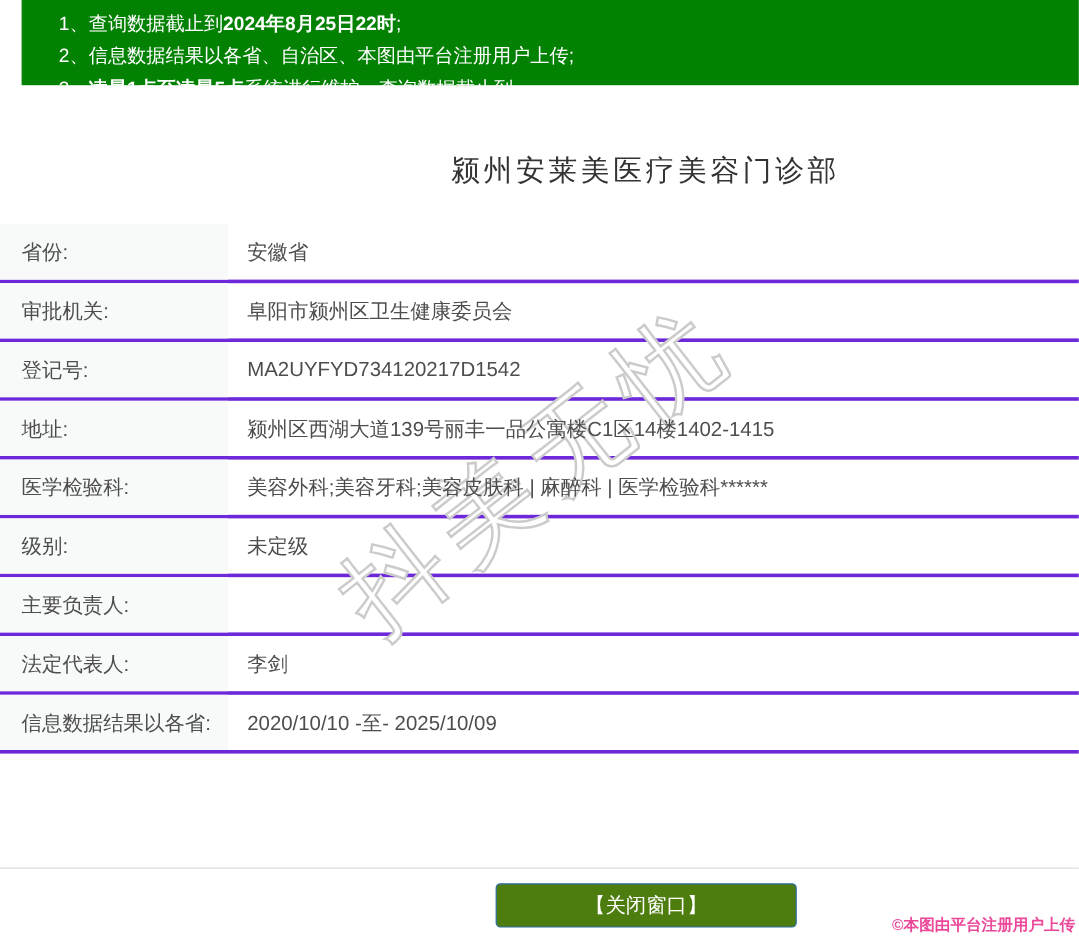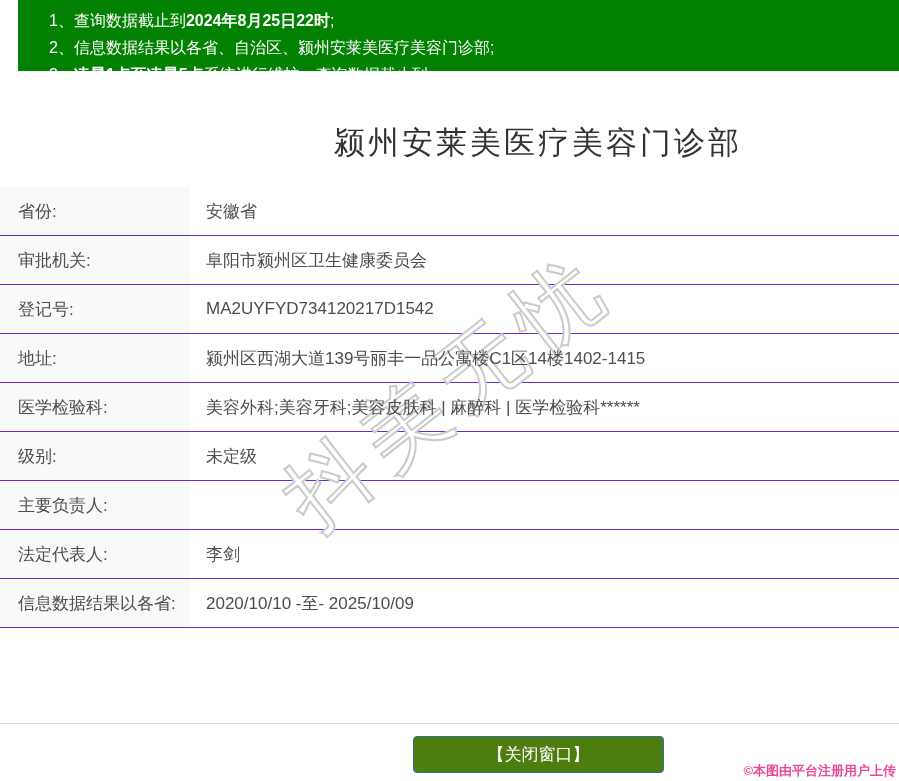--- a/index.html
+++ b/index.html
@@ -21,33 +21,33 @@
     height: 71px;
     margin-left: 18px;
   }
   .notice-line { font-size: 16px; line-height: 27px; white-space: nowrap; }
   .notice-line b { font-weight: 700; }
 
   
   .page-title {
     position: absolute; top: 124px; left: 538px;
     transform: translateX(-50%);
-    font-size: 31px; line-height: 38px;
+    font-size: 24px; line-height: 38px;
     letter-spacing: 3px;
     color: #333333;
     font-weight: 400;
     white-space: nowrap;
   }
 
   
   .info-table { position: absolute; top: 187px; left: 0; width: 899px; }
   .info-row {
     display: flex; height: 49px;
     box-sizing: border-box;
-    border-bottom: 1px solid #6d28d9;
+    border-bottom: 3px solid #6d28d9;
   }
   .row-label {
     width: 190px; flex-shrink: 0;
     background: #f7faf8;
     display: flex; align-items: center;
     padding-left: 18px; box-sizing: border-box;
   }
   .row-value {
     flex: 1;
     display: flex; align-items: center;
@@ -98,21 +98,21 @@
     white-space: nowrap;
   }
 </style>
 </head>
 <body>
 
 <div class="page">
 
   <div class="notice-bar">
     <div class="notice-line"><span>1、</span><span>查询数据截止到</span><b>2024年8月25日22时</b><span>;</span></div>
-    <div class="notice-line"><span>2、</span><span>信息数据结果以各省、自治区、颍州安莱美医疗美容门诊部;</span><b></b><span></span></div>
+    <div class="notice-line"><span>2、</span><span>信息数据结果以各省、自治区、本图由平台注册用户上传;</span><b></b><span></span></div>
     <div class="notice-line"><span>3、</span><span></span><b>凌晨1点至凌晨5点</b><span>系统进行维护，查询数据截止到。</span></div>
   </div>
 
   <div class="page-title">颍州安莱美医疗美容门诊部</div>
 
   <div class="info-table">
     <div class="info-row">
       <div class="row-label">
           <span class="cell-text">省份:</span>
         </div>

